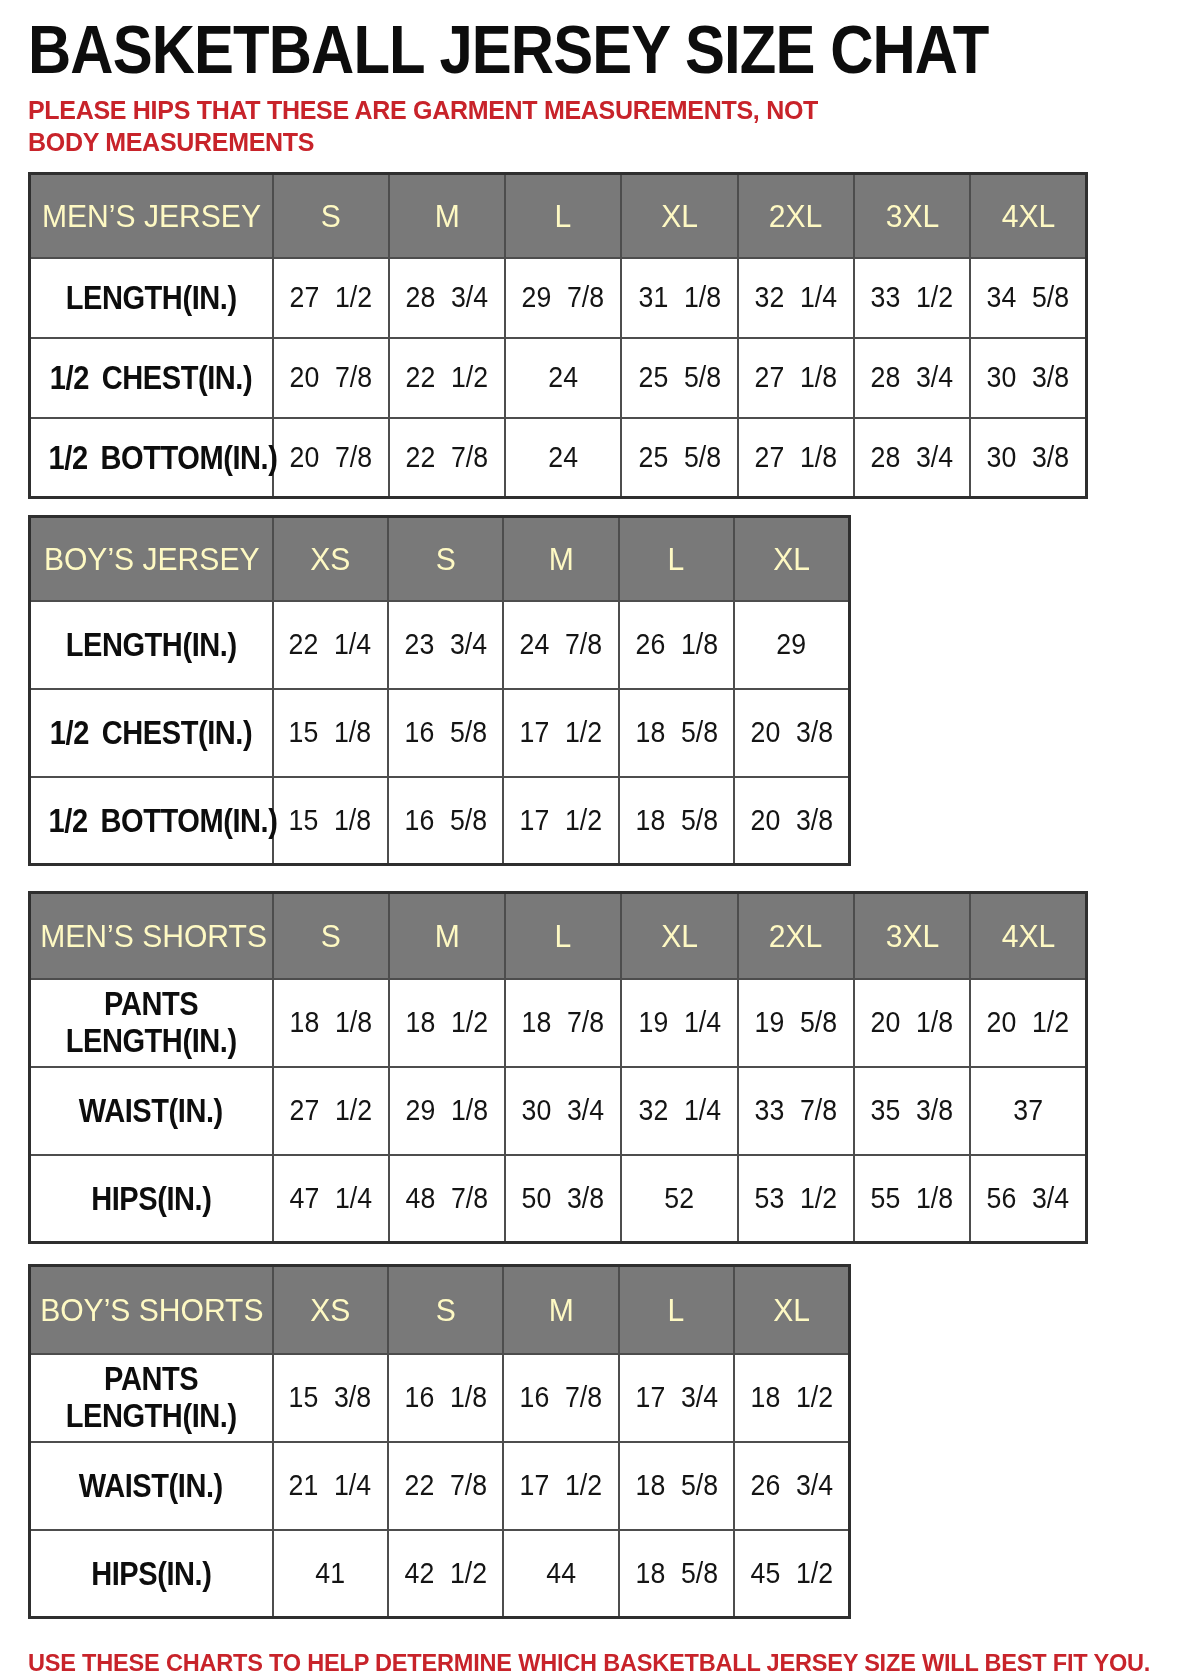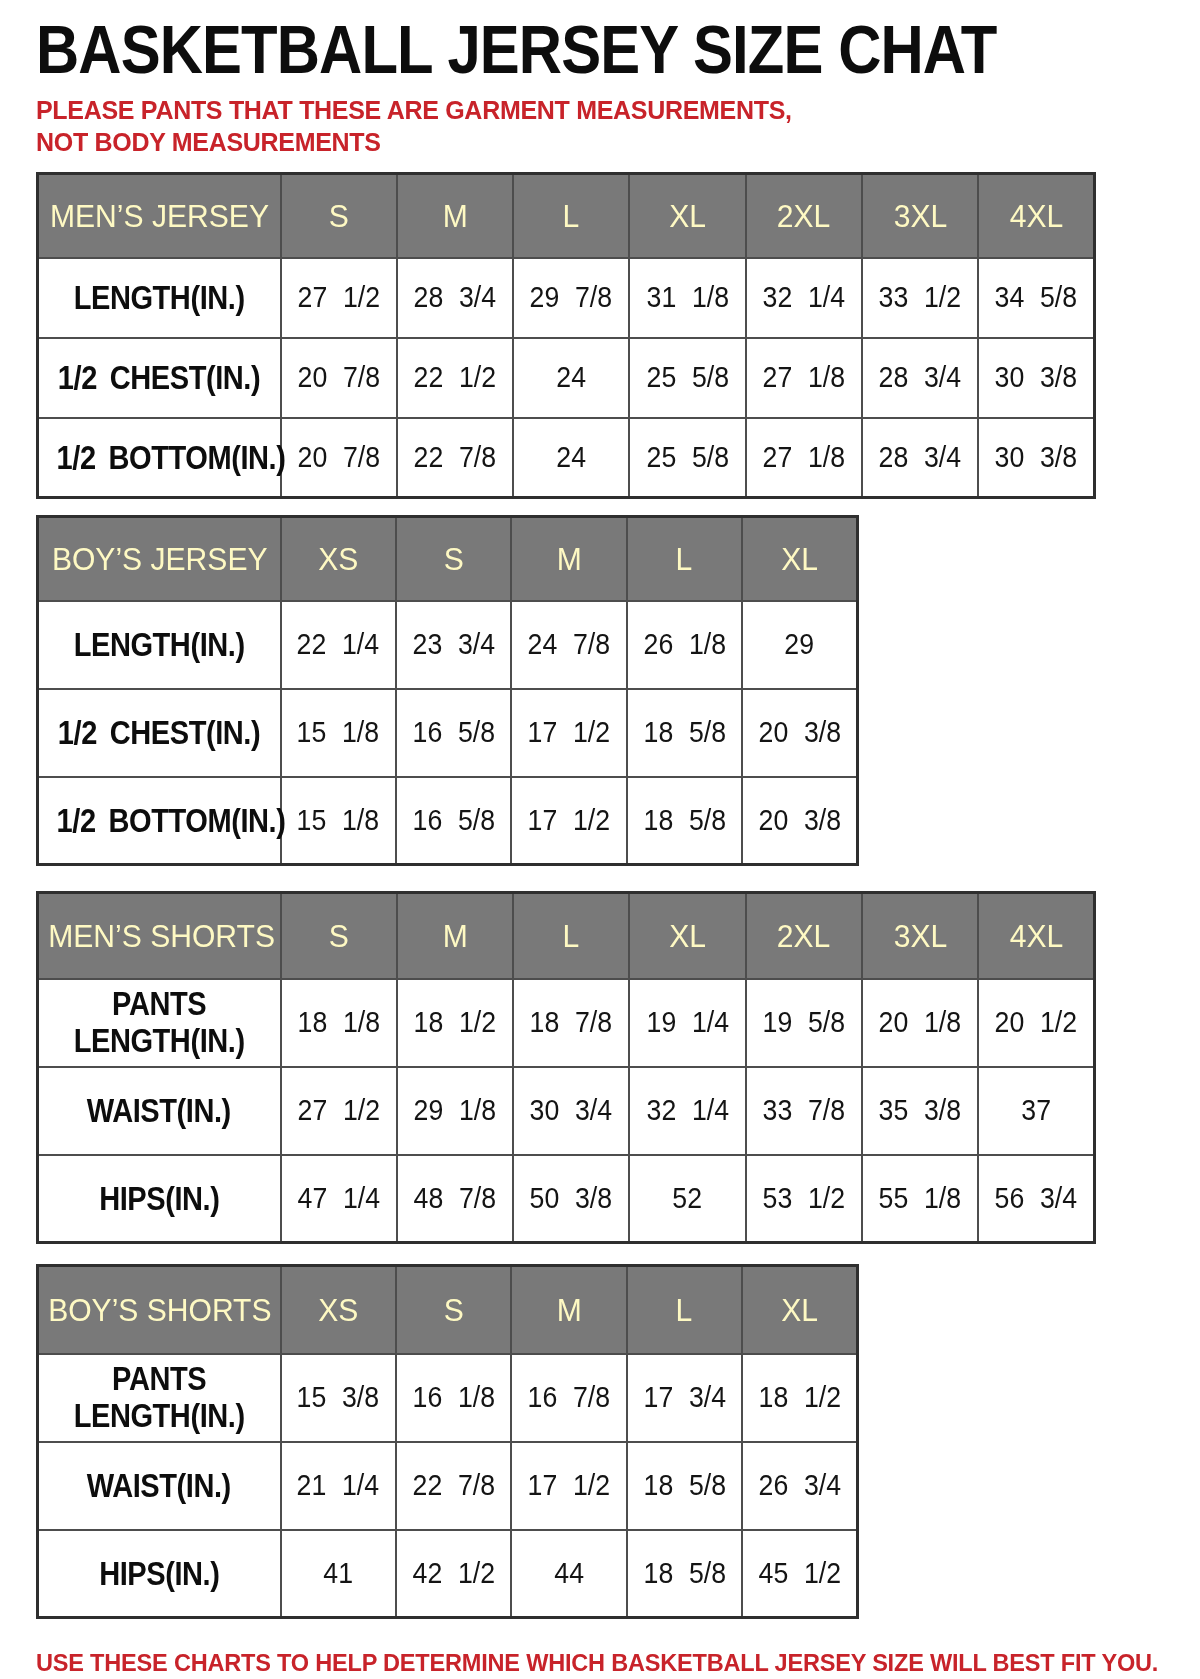--- a/index.html
+++ b/index.html
@@ -5,21 +5,21 @@
   * { box-sizing: border-box; }
   html, body { margin: 0; padding: 0; }
   body {
     width: 1200px;
     height: 1679px;
     background: #ffffff;
     font-family: "Liberation Sans", sans-serif;
     color: #111111;
     overflow: hidden;
   }
-  .content { padding: 12px 0 0 36px; }
+  .content { padding: 12px 0 0 28px; }
 
   
   .page-title {
     margin: 2px 0 0 0;
     font-size: 68px;
     font-weight: 700;
     letter-spacing: -1px;
     white-space: nowrap;
     transform: scaleX(0.88);
     transform-origin: left center;
@@ -105,21 +105,21 @@
     transform-origin: left center;
   }
 </style>
 </head>
 <body>
 
 <div class="content">
 
   <h1 class="page-title">BASKETBALL JERSEY SIZE CHAT</h1>
 
-  <div class="note">PLEASE PANTS THAT THESE ARE GARMENT MEASUREMENTS, NOT BODY MEASUREMENTS</div>
+  <div class="note">PLEASE HIPS THAT THESE ARE GARMENT MEASUREMENTS, NOT BODY MEASUREMENTS</div>
 
   <table id="t1" class="size-table wide">
       <colgroup>
         <col class="label-col">
         <col>
         <col>
         <col>
         <col>
         <col>
         <col>

